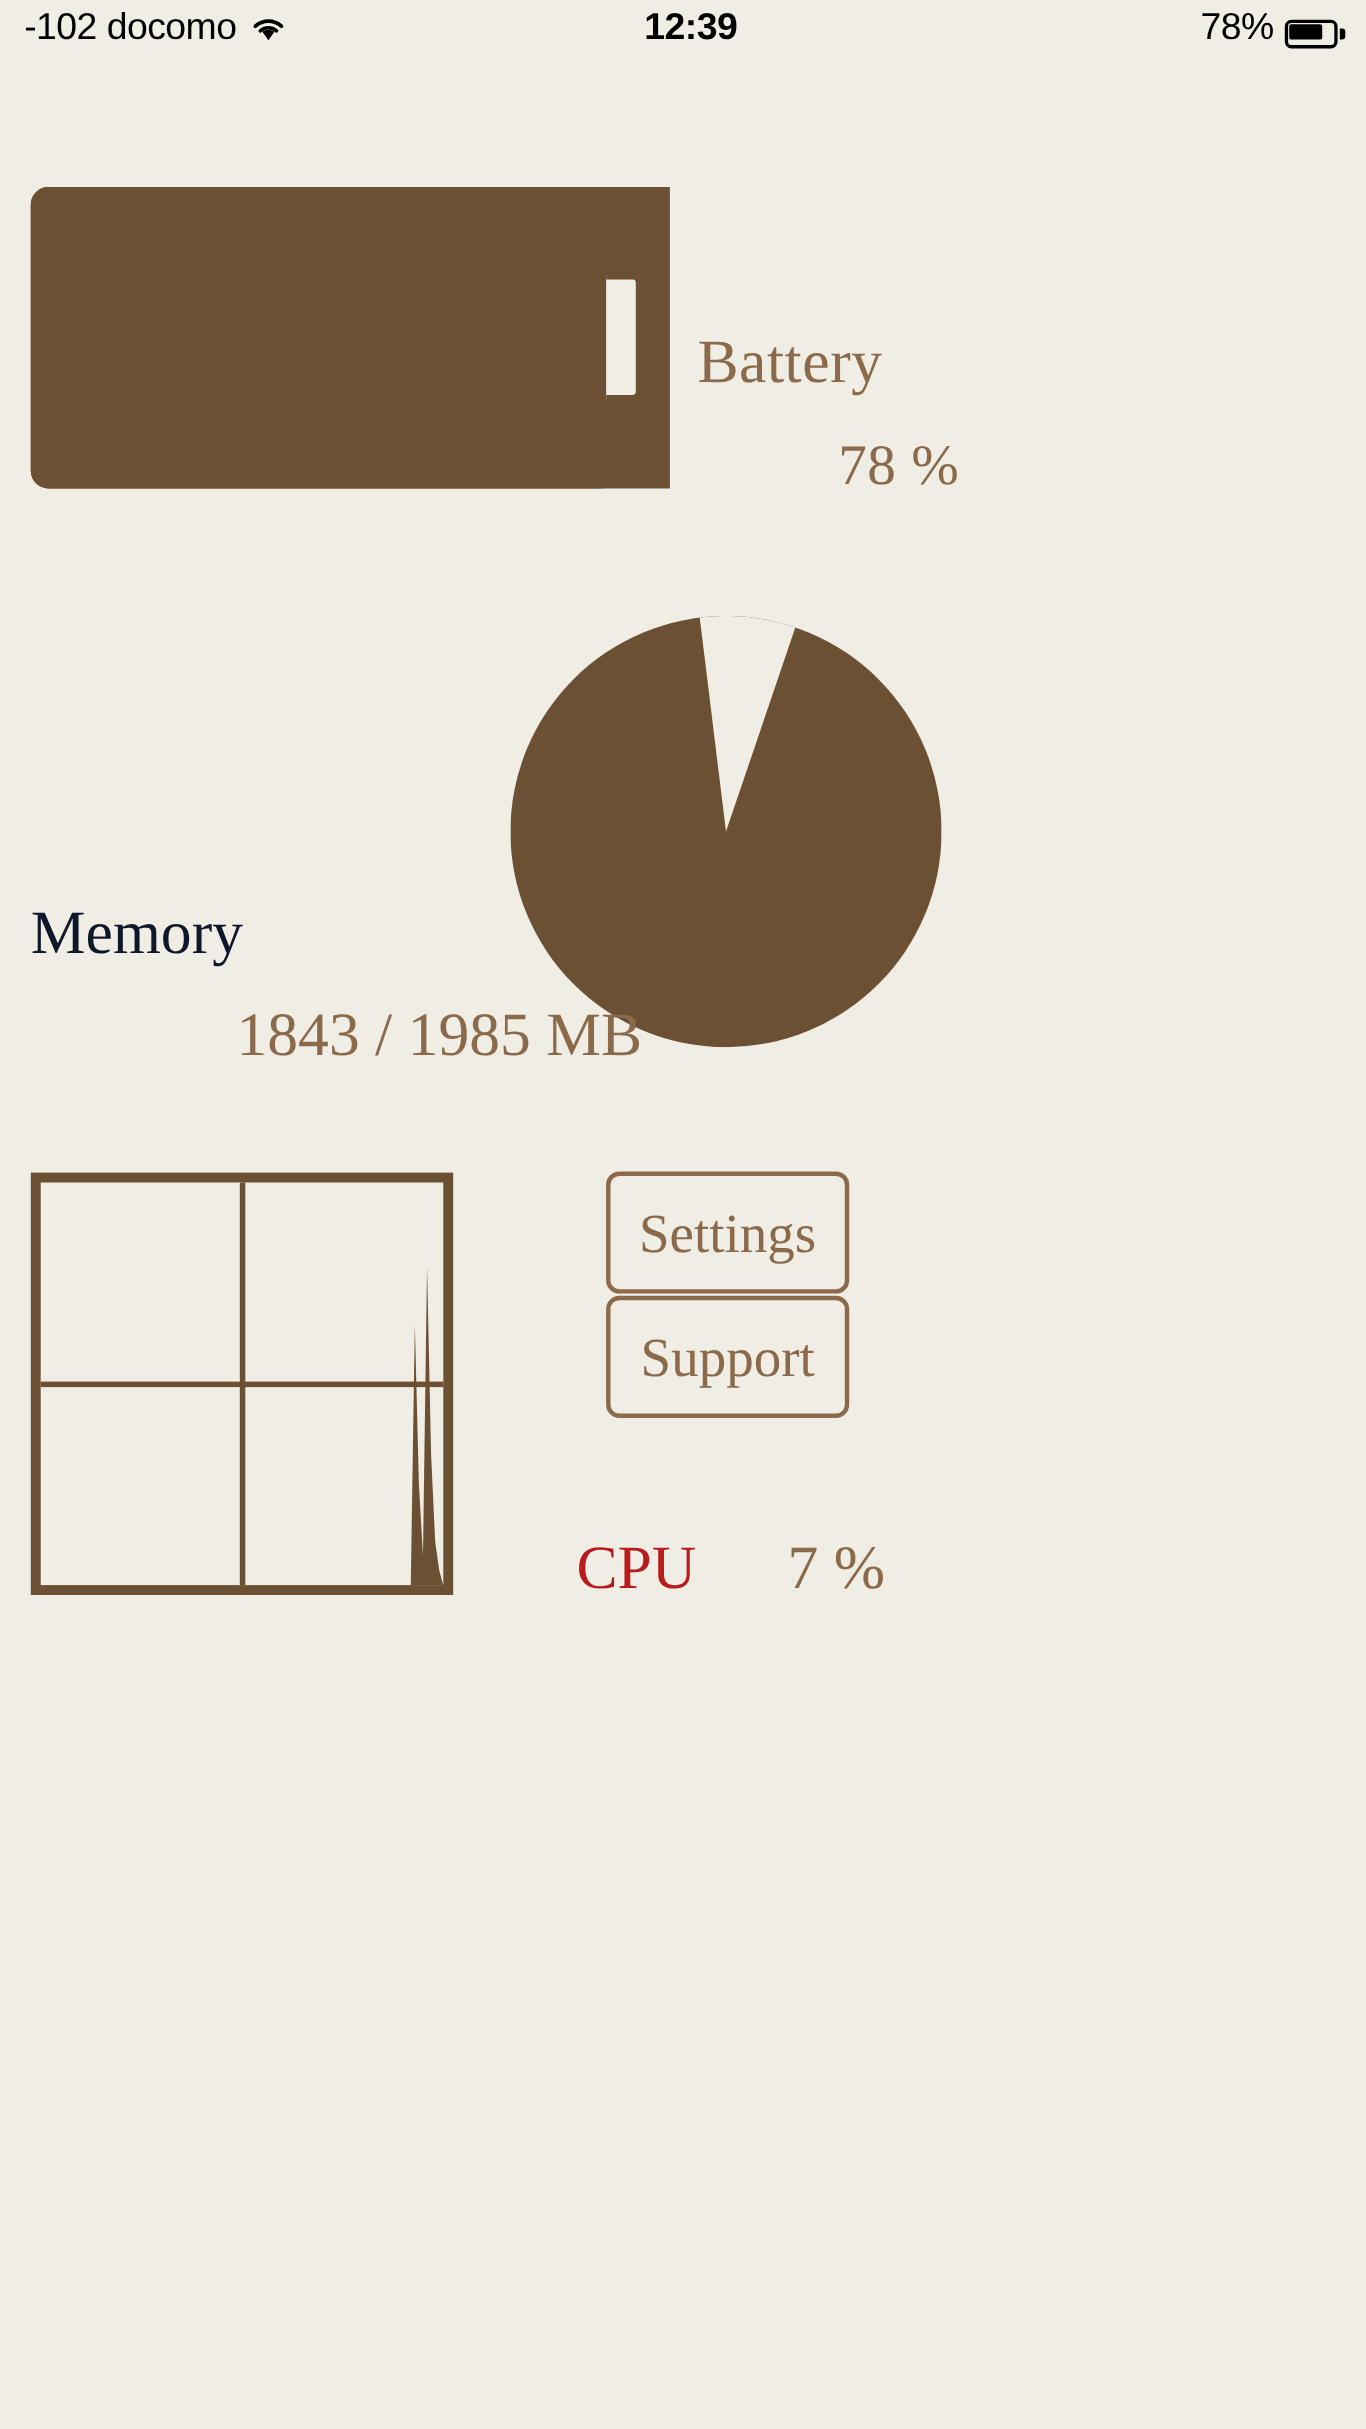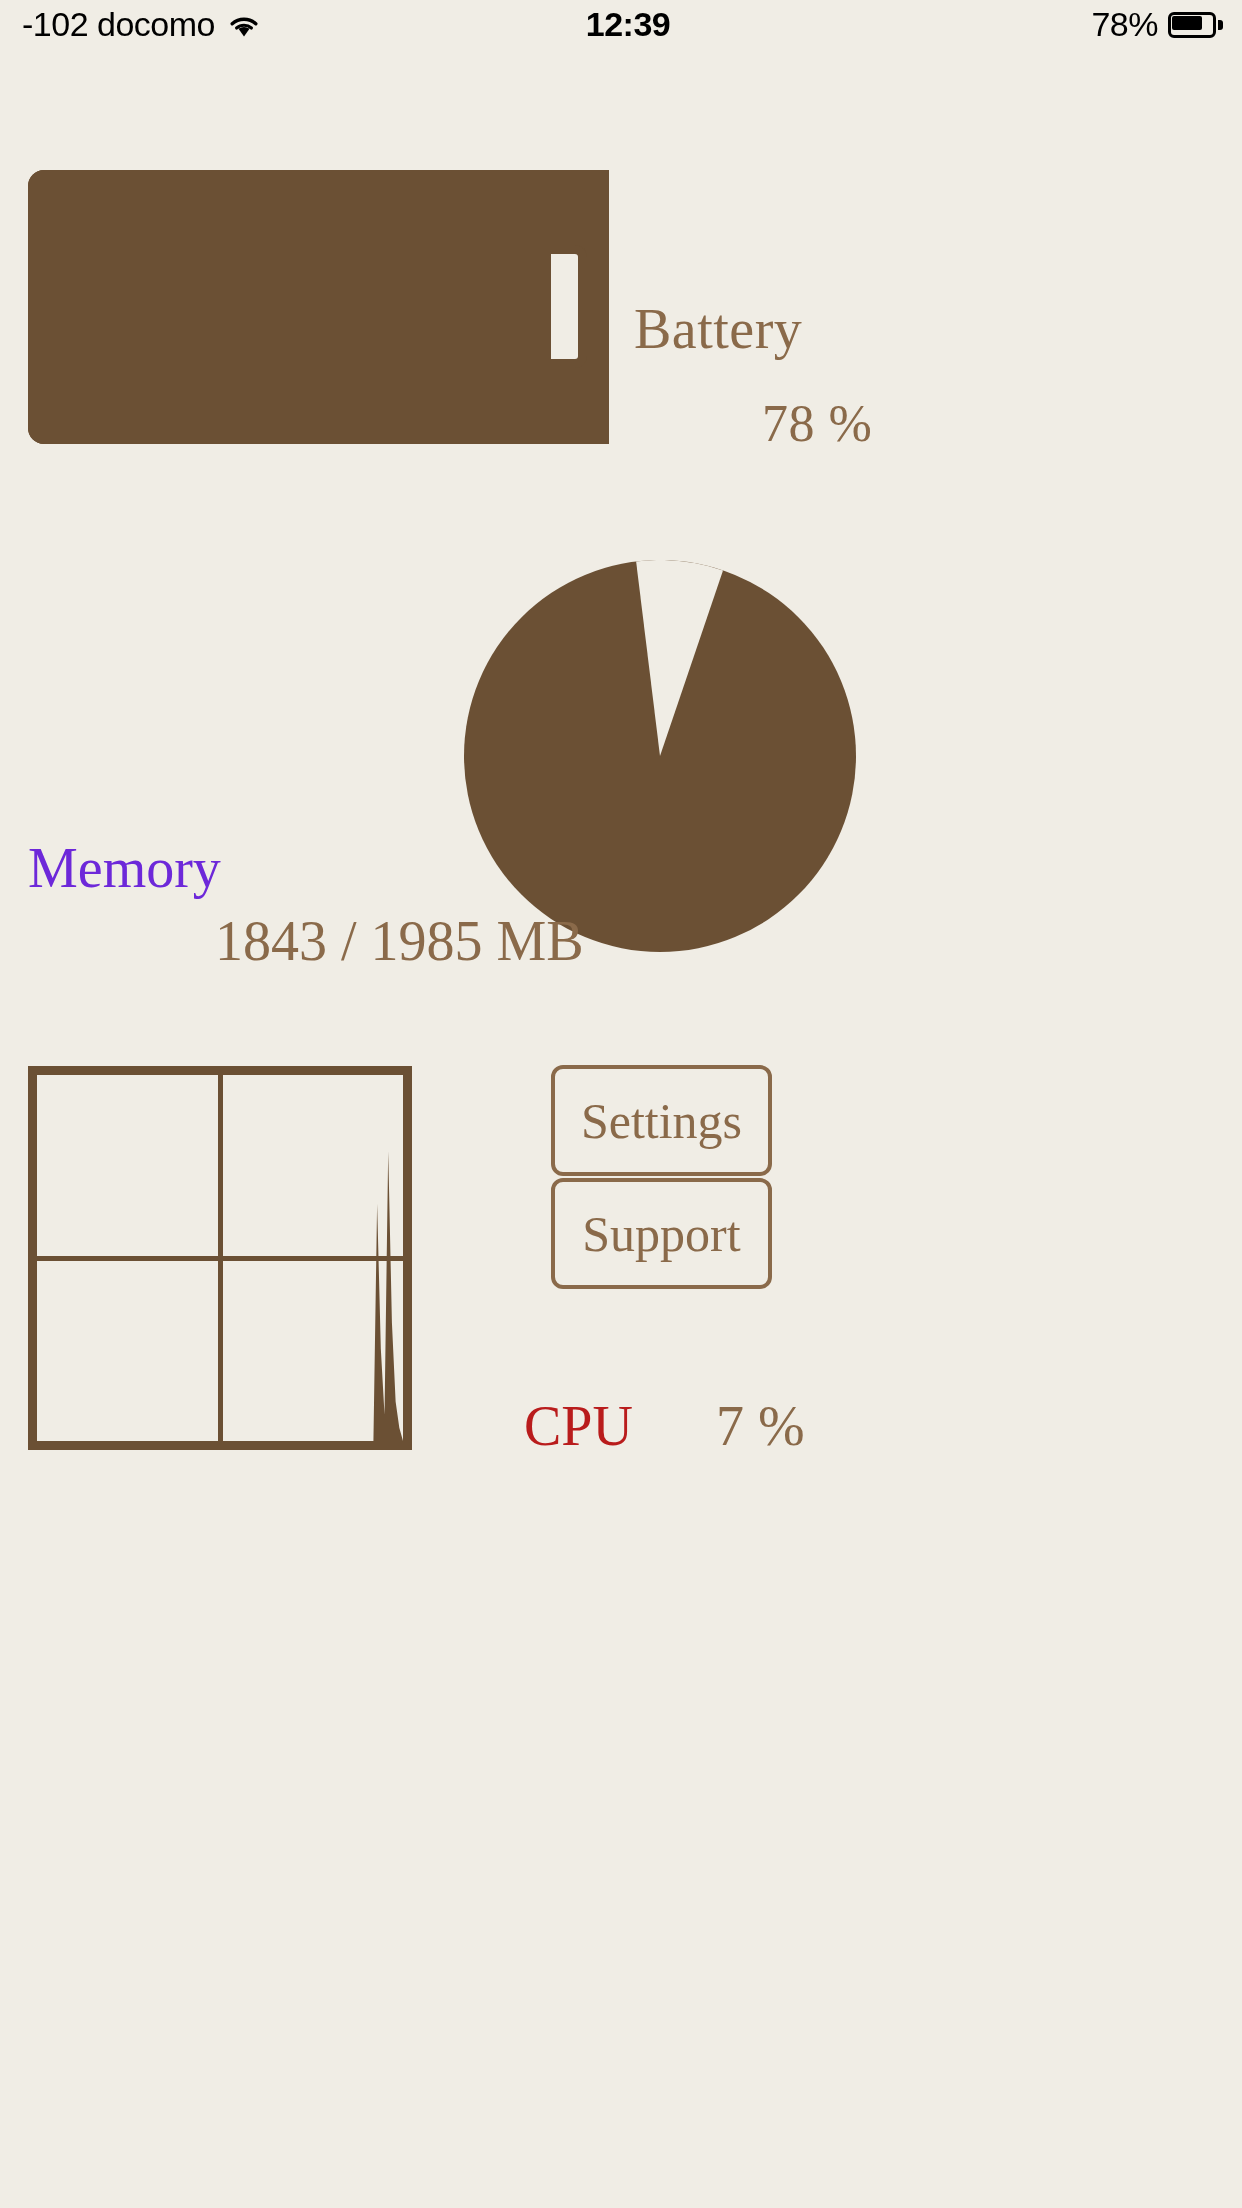--- a/index.html
+++ b/index.html
@@ -21,21 +21,21 @@
     position:absolute; left:22px; top:5px;
     display:flex; align-items:center; gap:12px;
     font-size:34px; letter-spacing:-0.5px;
   }
   .sb-center{
     position:absolute; left:0; top:5px; width:1242px;
     text-align:center; font-size:34px; font-weight:bold; letter-spacing:-0.5px;padding-left:14px;
   }
   .sb-right{
     position:absolute; right:20px; top:5px;
-    display:flex; align-items:center; gap:10px;
+    display:flex; align-items:flex-end; gap:10px;
     font-size:34px; letter-spacing:-0.5px;
   }
   .wifi-ico{ display:block; width:34px; height:26px; }
   .sb-batt{ position:relative; width:54px; height:26px; }
   .sb-batt-shell{
     position:absolute; left:0; top:0; width:48px; height:26px;
     border:3px solid #000; border-radius:6px;
   }
   .sb-batt-fill{
     position:absolute; left:4px; top:4px; width:30px; height:14px;
@@ -70,22 +70,22 @@
   }
   .batt-label{
     position:absolute; left:634px; top:297px;
     font-size:56px; color:#8A6A4A; letter-spacing:0.5px;
   }
   .batt-value{
     position:absolute; left:762px; top:394px;
     font-size:52px; color:#8A6A4A; letter-spacing:0.5px;text-align:right;
   }
   .mem-label{
-    position:absolute; left:28px; top:836px;
-    font-size:56px; color:#6d28d9;
+    position:absolute; left:28px; top:816px;
+    font-size:56px; color:#0f172a;
   }
   .mem-value{
     position:absolute; left:167px; top:909px;
     font-size:56px; color:#8A6A4A;margin-left:48px;
   }
 
   
   .cpu-box{
     position:absolute; left:28px; top:1066px;
     width:384px; height:384px;

